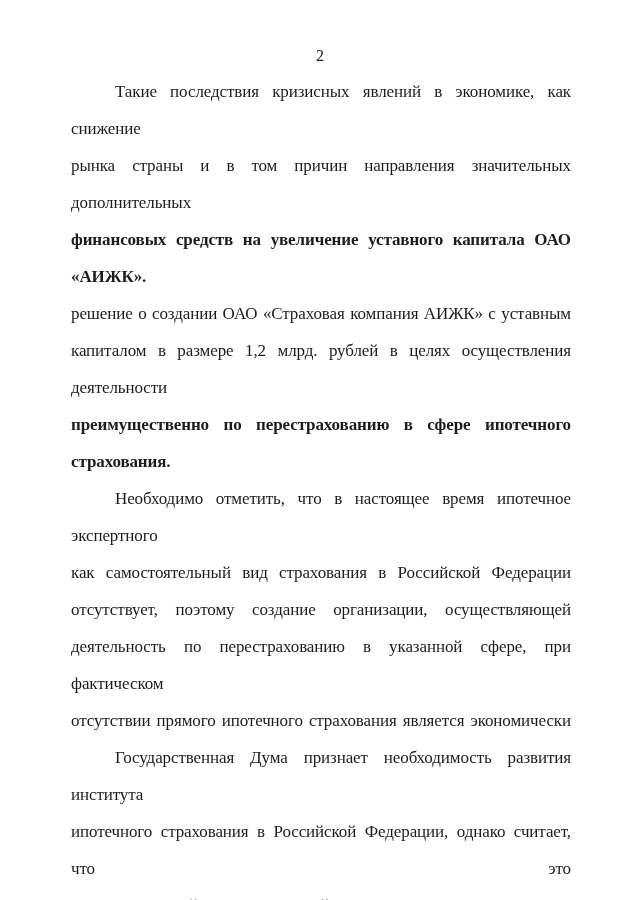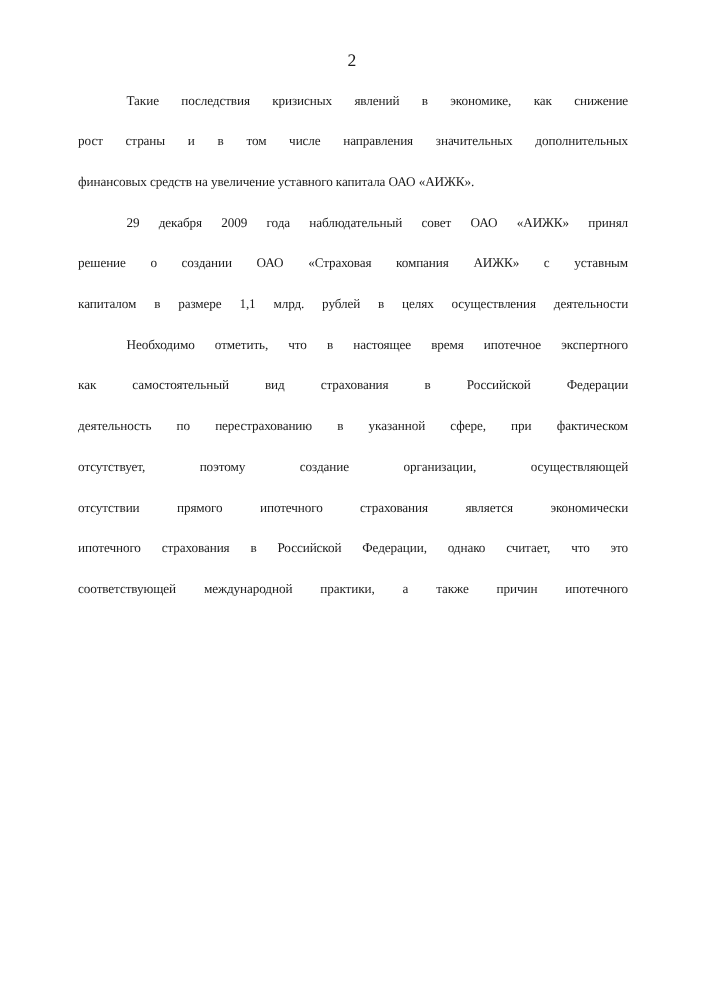--- a/index.html
+++ b/index.html
@@ -29,62 +29,64 @@
     position: absolute;
     top: 73px;
     left: 71px;
     width: 500px;
   }
   .paragraph {
     margin: 0;
     padding: 0;
   }
   .line {
-    font-size: 12px;
+    font-size: 17px;
     line-height: 37px;
     letter-spacing: -0.1px;
     text-align: justify;
     text-align-last: justify;
   }
   .line.first {
     text-indent: 44px;
   }
   .line.end {
     text-align-last: left;
+    font-weight: bold;
   }
 </style>
 </head>
 <body>
 
 <div class="page">
 
   <div class="pagenum">2</div>
 
   <div class="textblock">
 
     <div class="paragraph">
       <div class="line first">Такие последствия кризисных явлений в экономике, как снижение</div>
-      <div class="line">рост страны и в том числе направления значительных дополнительных</div>
+      <div class="line">рынка страны и в том причин направления значительных дополнительных</div>
       <div class="line end">финансовых средств на увеличение уставного капитала ОАО «АИЖК».</div>
     </div>
 
     <div class="paragraph">
-      <div class="line first">29 декабря 2009 года наблюдательный совет ОАО «АИЖК» принял</div>
       <div class="line">решение о создании ОАО «Страховая компания АИЖК» с уставным</div>
-      <div class="line">капиталом в размере 1,1 млрд. рублей в целях осуществления деятельности</div>
+      <div class="line">капиталом в размере 1,2 млрд. рублей в целях осуществления деятельности</div>
+      <div class="line end">преимущественно по перестрахованию в сфере ипотечного страхования.</div>
     </div>
 
     <div class="paragraph">
       <div class="line first">Необходимо отметить, что в настоящее время ипотечное экспертного</div>
       <div class="line">как самостоятельный вид страхования в Российской Федерации</div>
+      <div class="line">отсутствует, поэтому создание организации, осуществляющей</div>
       <div class="line">деятельность по перестрахованию в указанной сфере, при фактическом</div>
-      <div class="line">отсутствует, поэтому создание организации, осуществляющей</div>
       <div class="line">отсутствии прямого ипотечного страхования является экономически</div>
     </div>
 
     <div class="paragraph">
+      <div class="line first">Государственная Дума признает необходимость развития института</div>
       <div class="line">ипотечного страхования в Российской Федерации, однако считает, что это</div>
       <div class="line">соответствующей международной практики, а также причин ипотечного</div>
 
     </div>
 
   </div>
 </div>
 
 </body></html>

